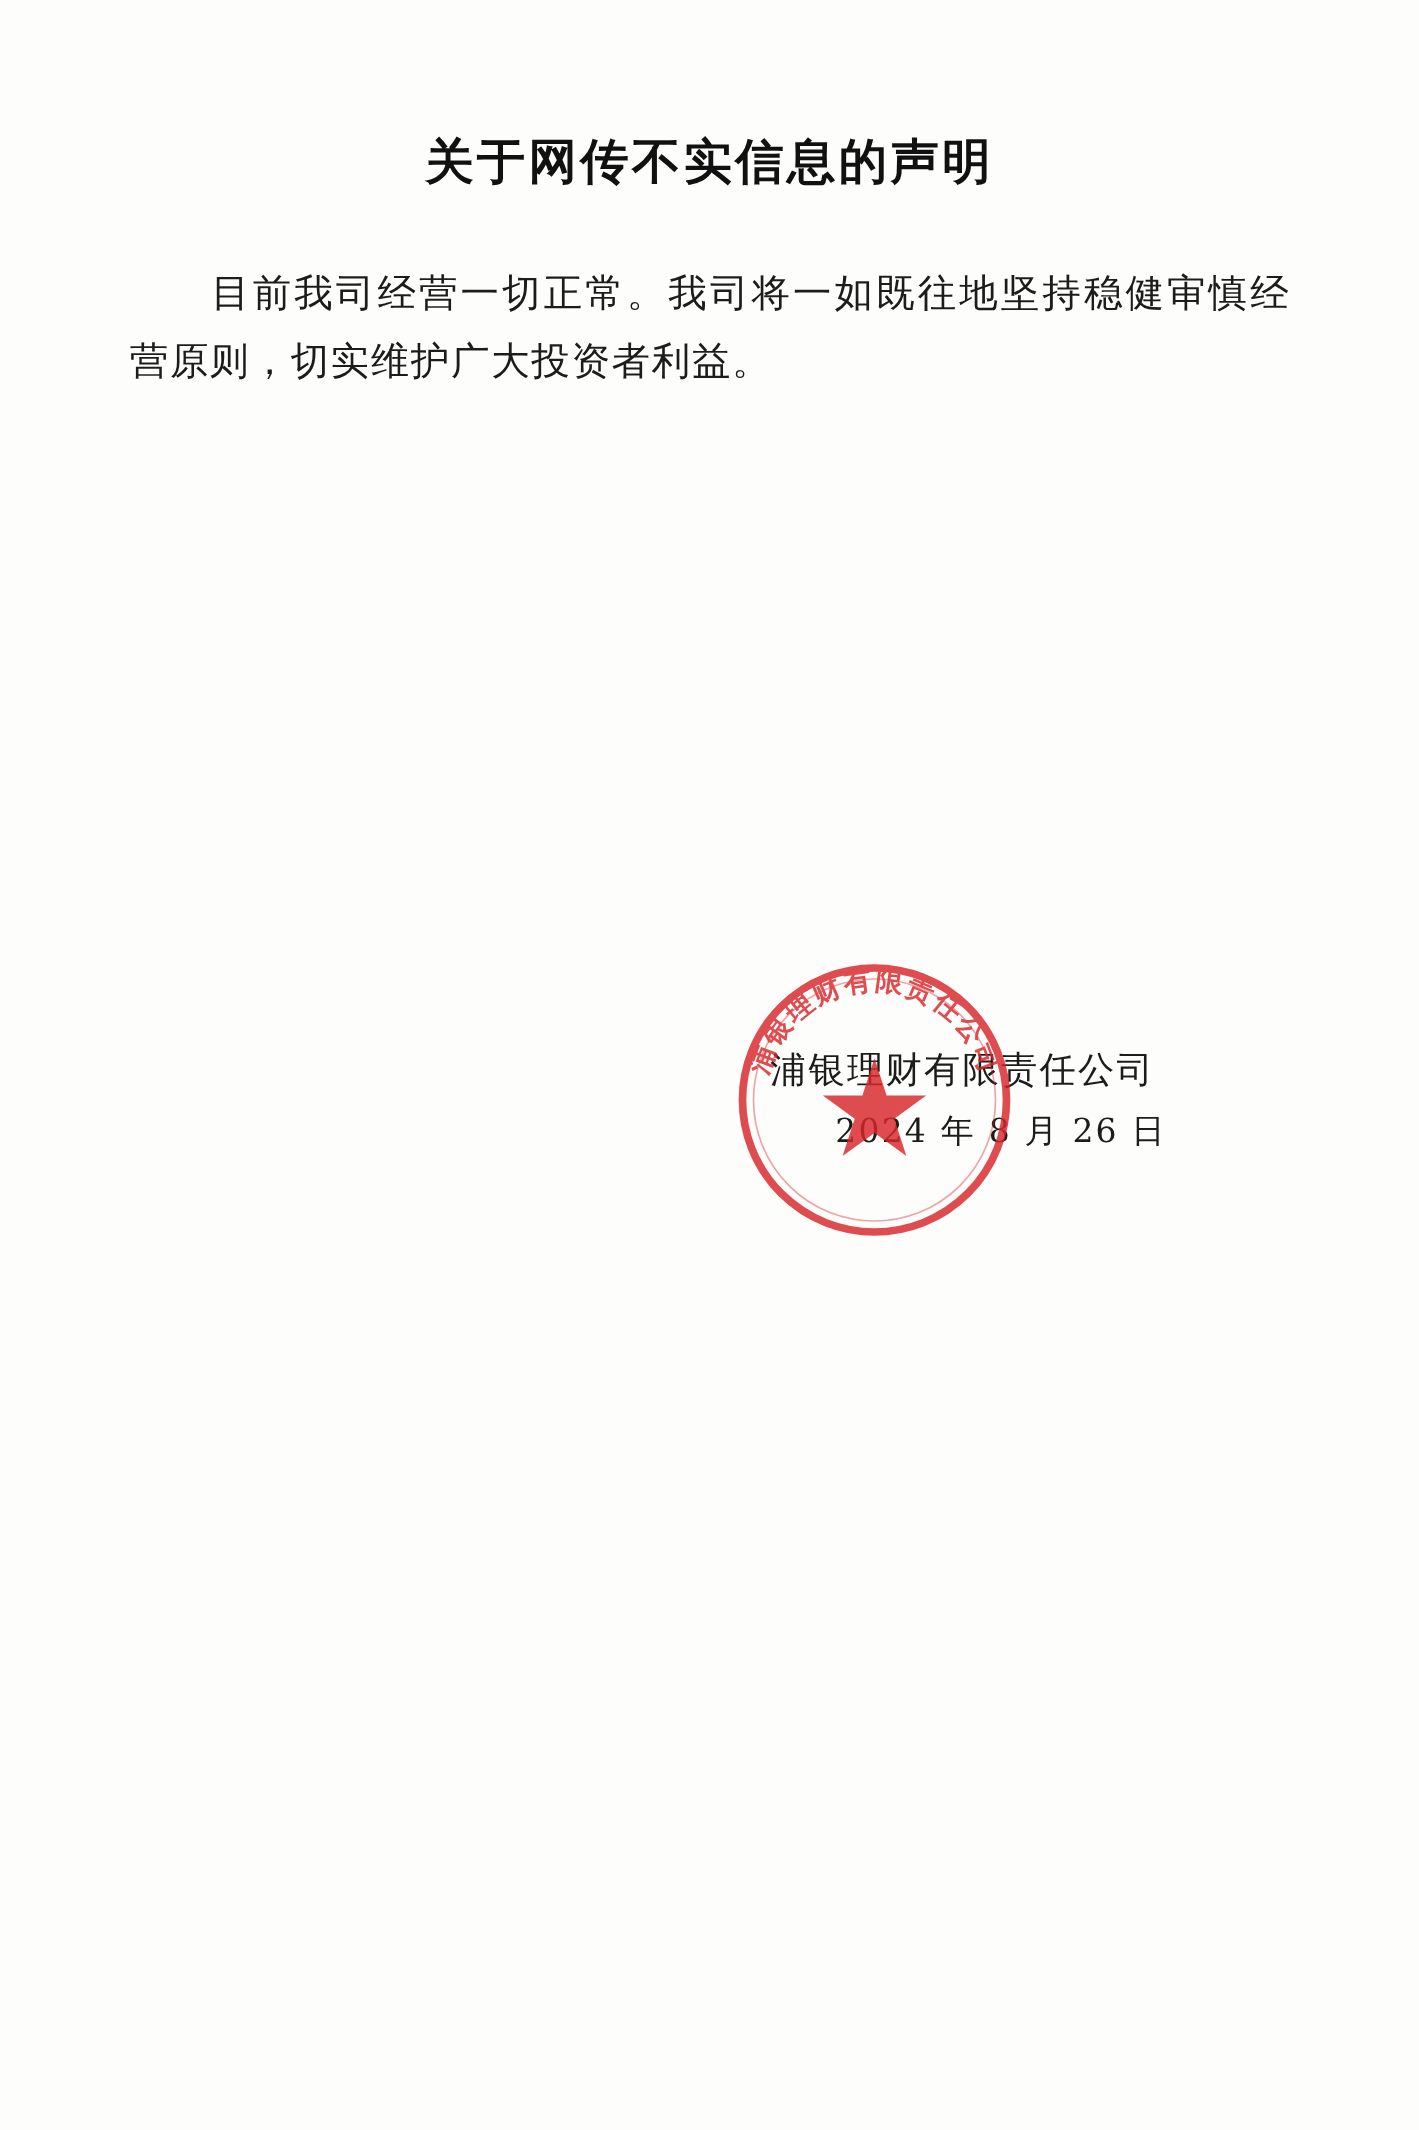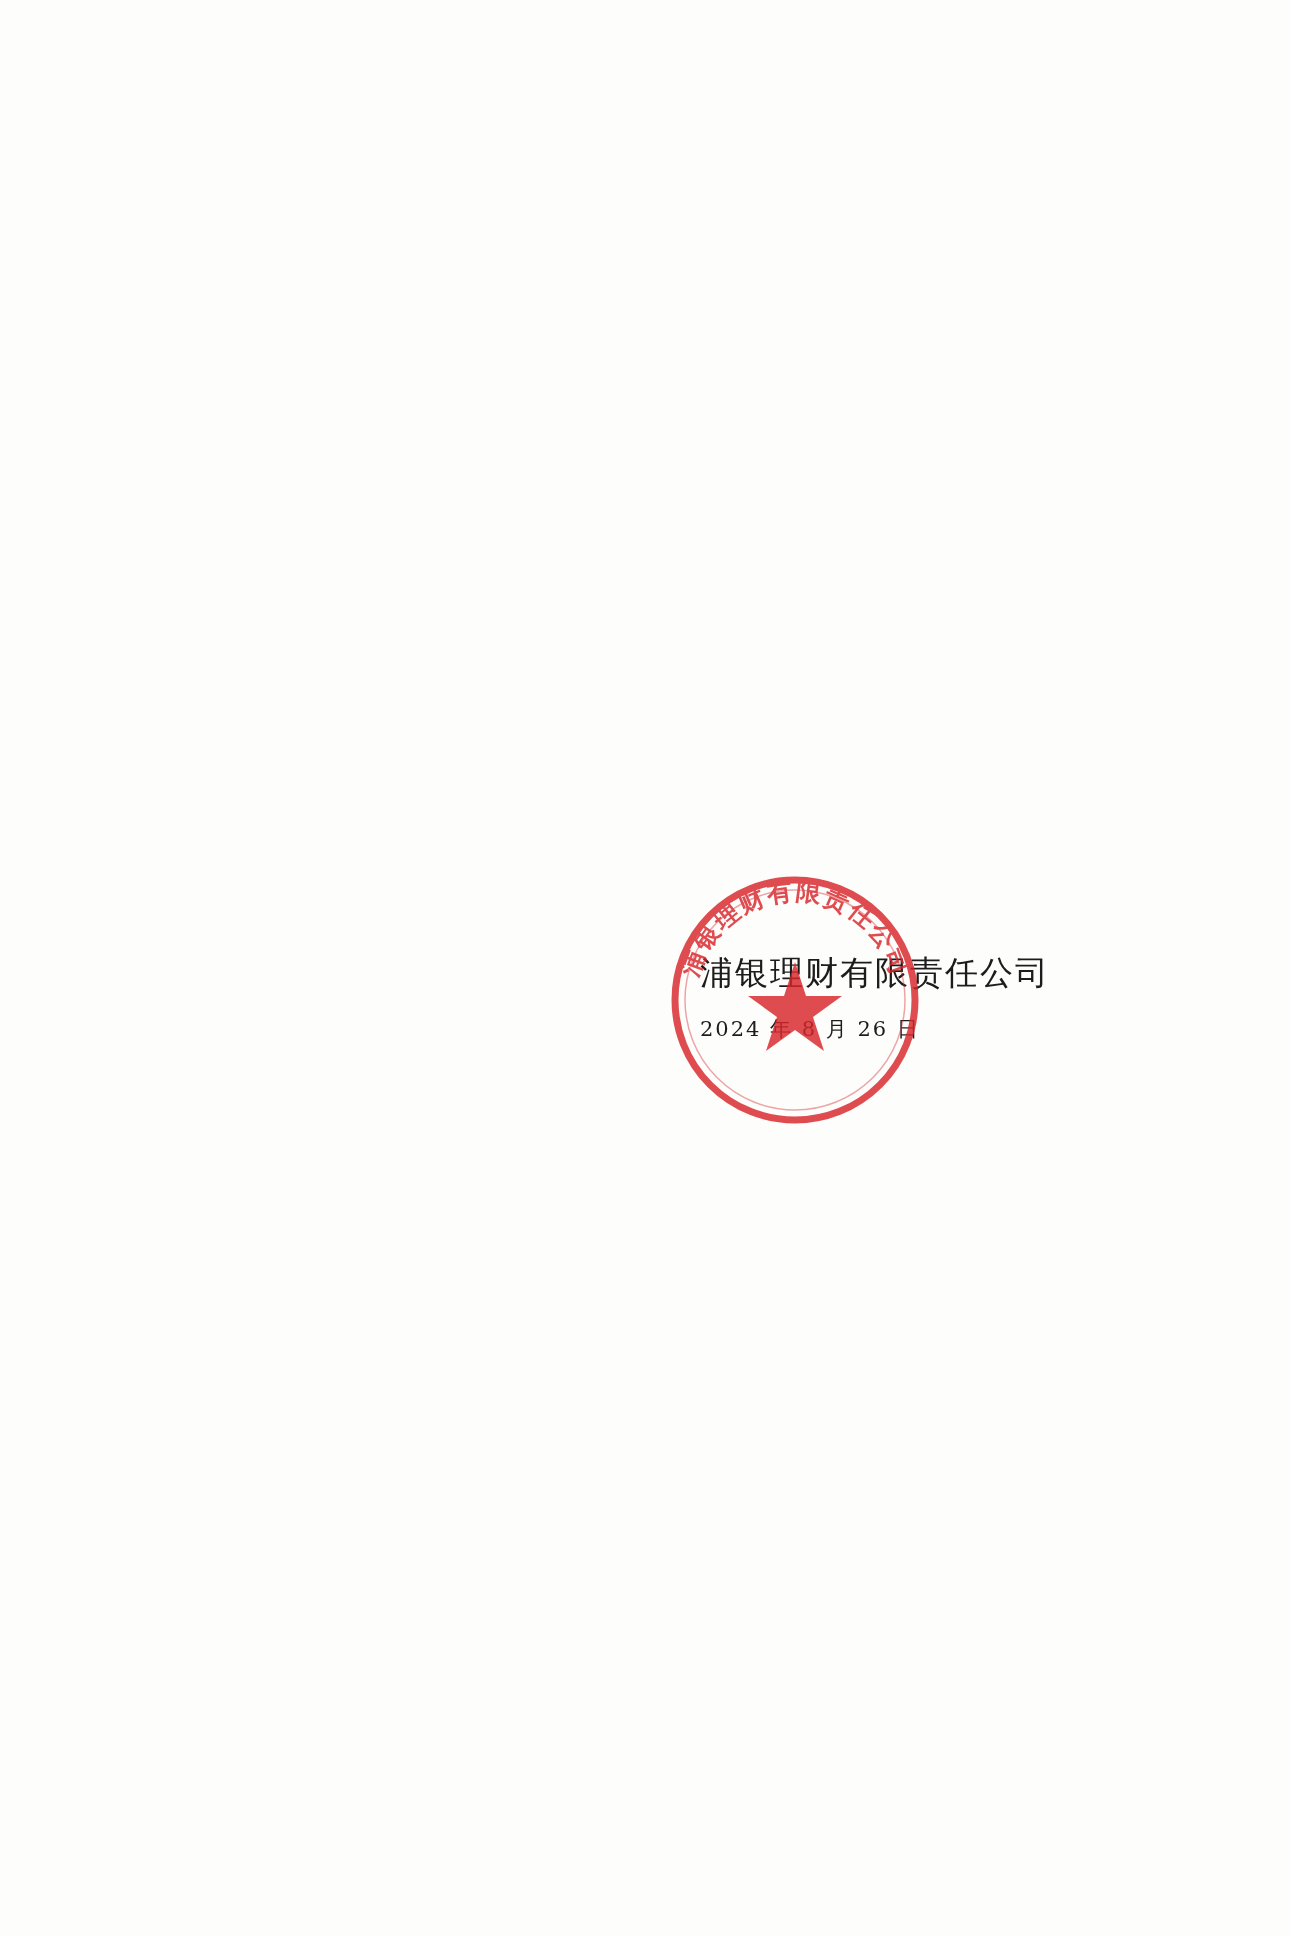--- a/index.html
+++ b/index.html
@@ -60,25 +60,26 @@
     text-align: left;
   }
   .sign-company {
     font-size: 33px;
     letter-spacing: 2px;
     line-height: 56px;
     color: #1c1c1c;
     white-space: nowrap;
   }
   .sign-date {
-    font-size: 21px;
+    font-size: 30px;
     letter-spacing: 2px;
     line-height: 56px;
     color: #1c1c1c;
     white-space: nowrap;
+    text-align: center;
   }
 
   
   .seal {
     position: absolute;
     left: 665px;
     top: 870px;
     width: 260px;
     height: 260px;
     pointer-events: none;
@@ -95,22 +96,24 @@
     font-weight: 700;
     letter-spacing: 2px;
     fill: #d8262b;
   }
 </style>
 </head>
 <body>
 
 <div class="page">
 
+  <div class="doc-title">关于网传不实信息的声明</div>
 
   <div class="body-text">
+    <p class="para">目前我司经营一切正常。我司将一如既往地坚持稳健审慎经营原则，切实维护广大投资者利益。</p>
   </div>
 
   <div class="sign-block">
     <div class="sign-company">浦银理财有限责任公司</div>
     <div class="sign-date">2024 年 8 月 26 日</div>
   </div>
 
   <div class="seal">
     <svg viewBox="0 0 260 260" xmlns="http://www.w3.org/2000/svg" aria-hidden="true">
       <defs>

